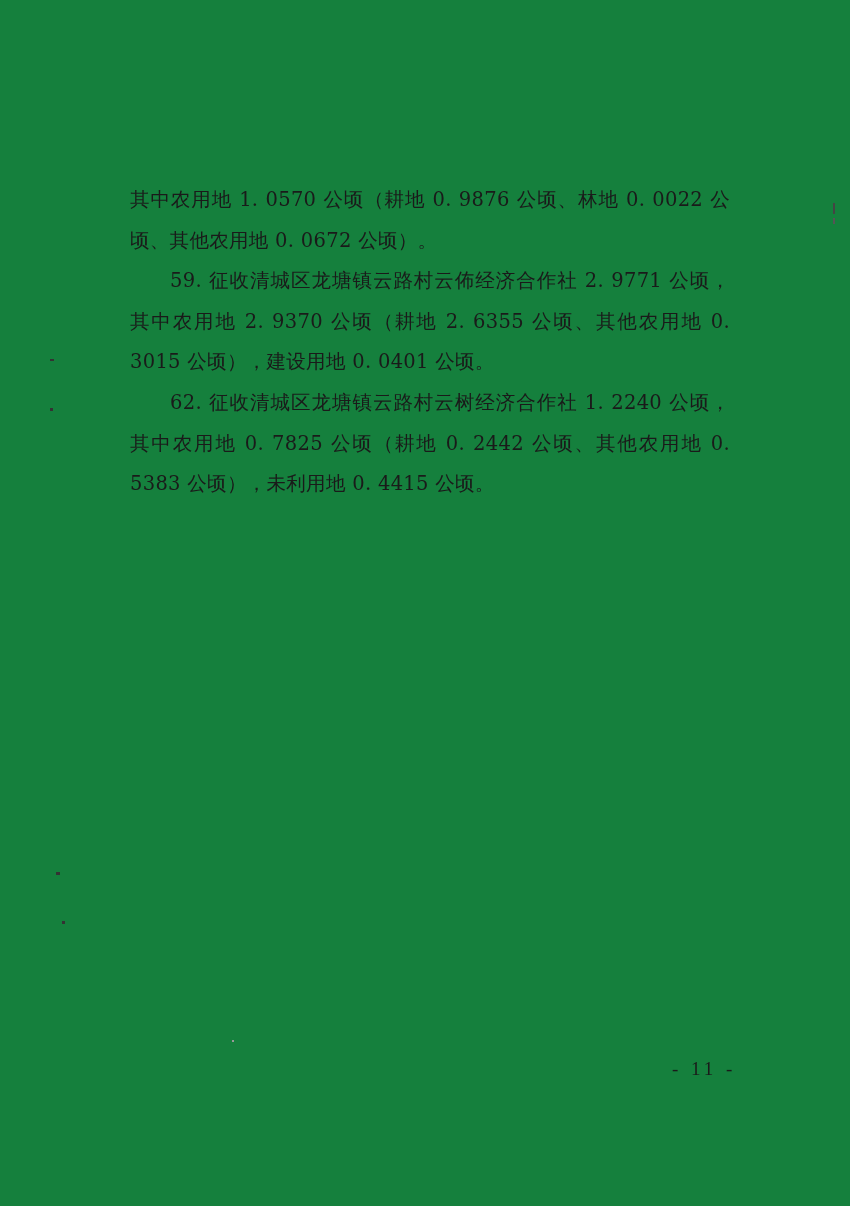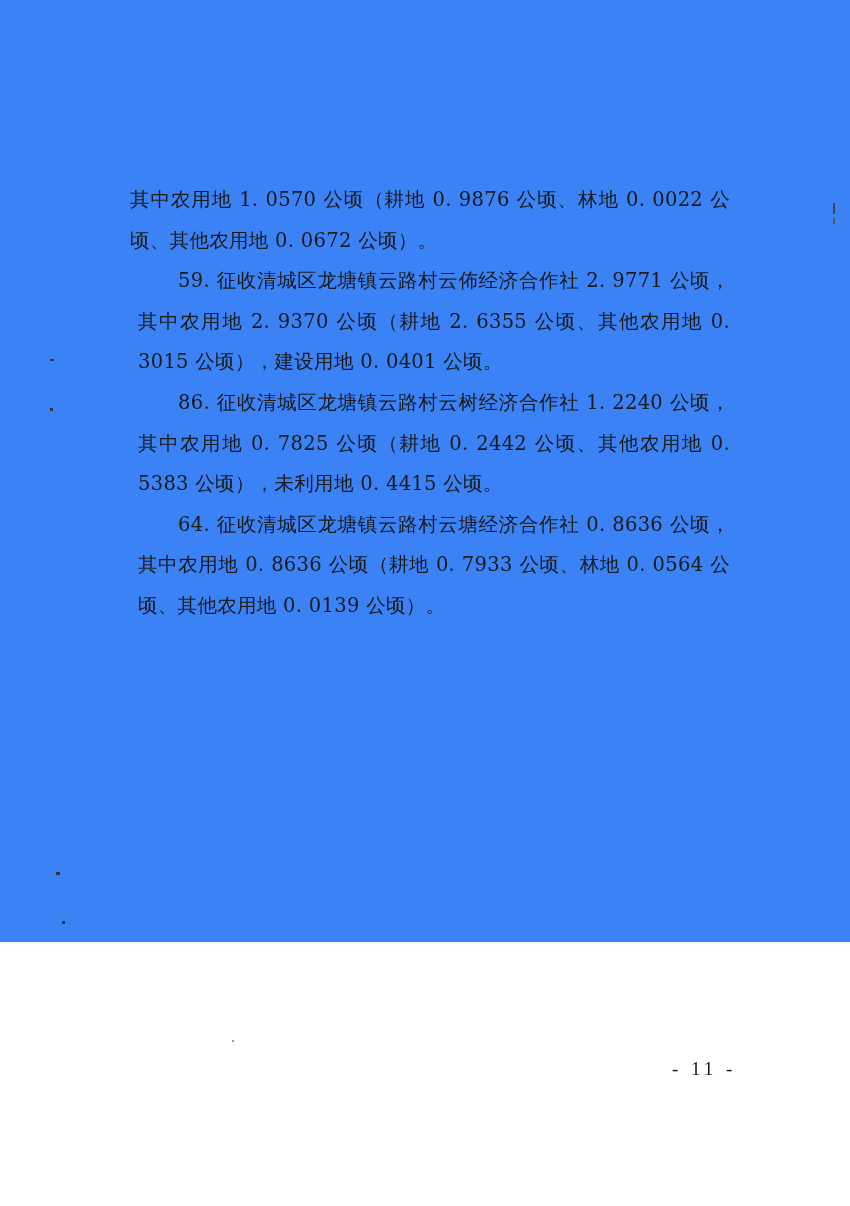--- a/index.html
+++ b/index.html
@@ -11,40 +11,39 @@
       width: 850px;
       height: 1206px;
       position: relative;
       overflow: hidden;
       font-family: "DejaVu Serif", "Liberation Serif", serif;
       color: #1a1a1a;
     }
     .page {
       position: absolute;
       left: 0; top: 0;
-      width: 850px; height: 942px;
-      background: #3b82f6;
+      width: 850px; height: 1206px;
+      background: #15803d;
     }
     .body-text {
       position: absolute;
       left: 130px;
       top: 180px;
       width: 600px;
       font-size: 19.5px;
       line-height: 40.6px;
       letter-spacing: 0.3px;
     }
     .para {
       margin: 0;
       text-align: justify;
       text-align-last: left;
     }
     .para.indent {
       text-indent: 40px;
-      margin-left: 8px;
     }
     .page-number {
       position: absolute;
       left: 672px;
       top: 1058px;
       font-size: 19px;
       letter-spacing: 4px;
       font-family: "Liberation Serif", serif;
       text-align: right;
     }
@@ -69,18 +68,17 @@
   <div class="margin-mark"></div>
   <div class="speck" style="left:50px;top:359px;width:4px;height:2px;"></div>
   <div class="speck" style="left:50px;top:408px;width:3px;height:3px;"></div>
   <div class="speck" style="left:56px;top:872px;width:4px;height:3px;"></div>
   <div class="speck" style="left:62px;top:921px;width:3px;height:3px;"></div>
   <div class="speck" style="left:232px;top:1040px;width:2px;height:2px;background:#999;"></div>
 
   <div class="body-text">
     <p class="para">其中农用地 1. 0570 公顷（耕地 0. 9876 公顷、林地 0. 0022 公顷、其他农用地 0. 0672 公顷）。</p>
     <p class="para indent">59. 征收清城区龙塘镇云路村云佈经济合作社 2. 9771 公顷，其中农用地 2. 9370 公顷（耕地 2. 6355 公顷、其他农用地 0. 3015 公顷），建设用地 0. 0401 公顷。</p>
-    <p class="para indent">86. 征收清城区龙塘镇云路村云树经济合作社 1. 2240 公顷，其中农用地 0. 7825 公顷（耕地 0. 2442 公顷、其他农用地 0. 5383 公顷），未利用地 0. 4415 公顷。</p>
-    <p class="para indent">64. 征收清城区龙塘镇云路村云塘经济合作社 0. 8636 公顷，其中农用地 0. 8636 公顷（耕地 0. 7933 公顷、林地 0. 0564 公顷、其他农用地 0. 0139 公顷）。</p>
+    <p class="para indent">62. 征收清城区龙塘镇云路村云树经济合作社 1. 2240 公顷，其中农用地 0. 7825 公顷（耕地 0. 2442 公顷、其他农用地 0. 5383 公顷），未利用地 0. 4415 公顷。</p>
   </div>
 
   <div class="page-number">- 11 -</div>
 </div>
 
 </body></html>

